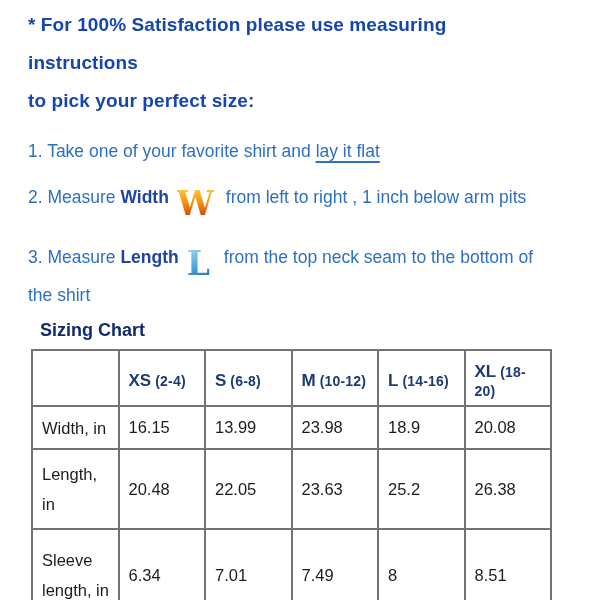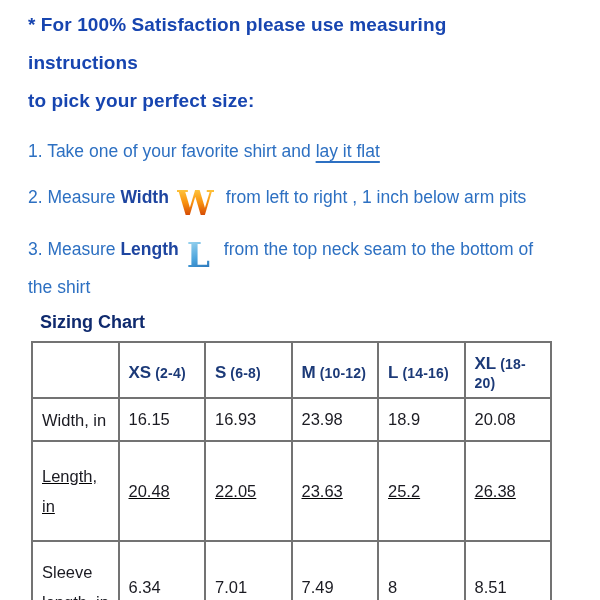--- a/index.html
+++ b/index.html
@@ -23,21 +23,21 @@
 
   
   .step {
     color: #2d70c2;
     font-size: 17.5px;
     line-height: 26px;
     max-width: 548px;
   }
   .step-1 { margin-top: 18px; }
   .step-2 { margin-top: 20px; }
-  .step-3 { margin-top: 14px; }
+  .step-3 { margin-top: 22px; }
   .keyword { font-weight: 700; color: #1e45a0; }
   .underlined {
     text-decoration: underline;
     text-underline-offset: 4px;
     text-decoration-thickness: 2px;
   }
 
   
   .letter-icon {
     display: inline-block;
@@ -92,21 +92,21 @@
   }
   .sz  { font-size: 17px; }
   .rng { font-size: 14px; margin-left: 4px; letter-spacing: 0.2px; }
   .sizing-table td {
     color: #1b1b22;
     font-size: 16.5px;
   }
   td.rowlabel { line-height: 30px; padding-right: 4px; }
   tr.r-head   { height: 56px; }
   tr.r-width  { height: 43px; }
-  tr.r-length { height: 100px; text-decoration: underline; }
+  tr.r-length { height: 80px; }
   tr.r-sleeve { height: 92px; }
 </style>
 </head>
 <body>
 
 <div class="page">
 
   <div class="title">
     <div class="title-line">* For 100% Satisfaction please use measuring instructions</div>
     <div class="title-line">to pick your perfect size:</div>
@@ -132,21 +132,21 @@
       <th></th>
       <th><span class="sz">XS</span><span class="rng">(2-4)</span></th>
       <th><span class="sz">S</span><span class="rng">(6-8)</span></th>
       <th><span class="sz">M</span><span class="rng">(10-12)</span></th>
       <th><span class="sz">L</span><span class="rng">(14-16)</span></th>
       <th><span class="sz">XL</span><span class="rng">(18-20)</span></th>
     </tr>
     <tr class="r-width">
       <td class="rowlabel">Width, in</td>
       <td>16.15</td>
-      <td>16.93</td>
+      <td>13.99</td>
       <td>23.98</td>
       <td>18.9</td>
       <td>20.08</td>
     </tr>
     <tr class="r-length">
       <td class="rowlabel">Length, in</td>
       <td>20.48</td>
       <td>22.05</td>
       <td>23.63</td>
       <td>25.2</td>

